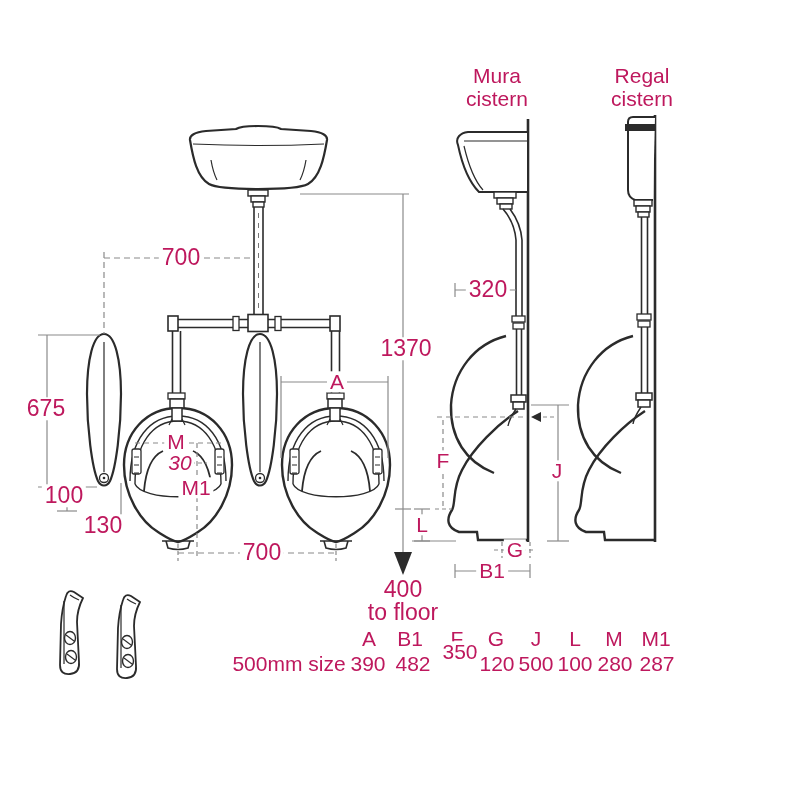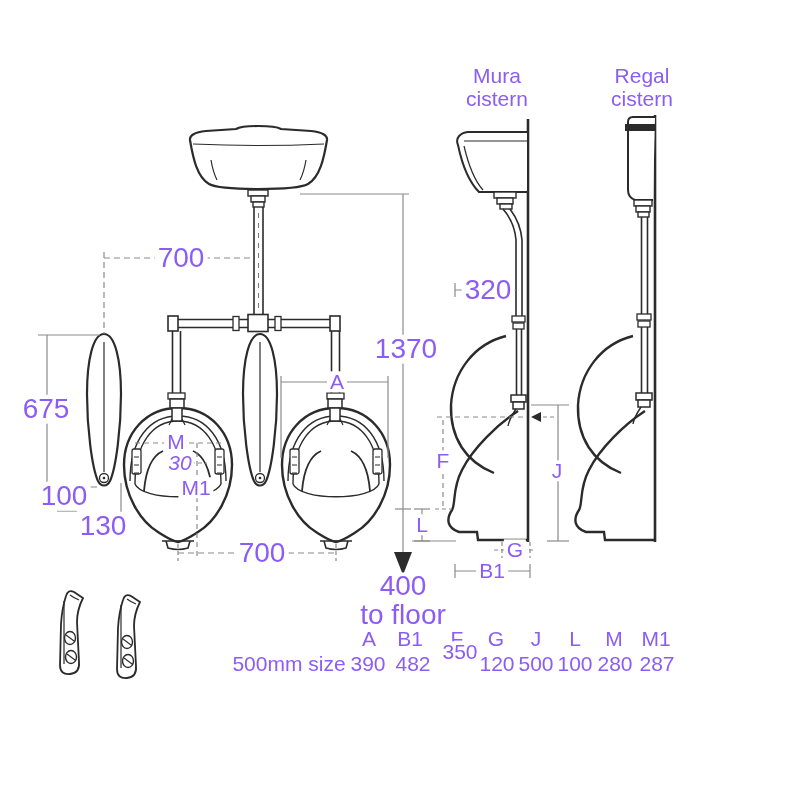--- a/index.html
+++ b/index.html
@@ -4,24 +4,24 @@
 <style>
   html,body { margin:0; padding:0; background:#ffffff; }
   #canvas {
     position:relative; width:800px; height:800px; background:#ffffff;
     font-family:"Liberation Sans", sans-serif; color:#333;
     overflow:hidden;
   }
   #drawing { position:absolute; left:0; top:0; }
   .lbl {
     position:absolute; transform:translate(-50%,-50%);
-    background:#ffffff; padding:0 3px; color:#8b5cf6;
+    background:#ffffff; padding:0 3px; color:#be185d;
     white-space:pre-line; text-align:center; line-height:1.02;
   }
-  .dim-num { font-size:28px; }
+  .dim-num { font-size:23px; }
   .dim-let { font-size:21px; }
   .view-title { font-size:21px; line-height:1.08; }
   .tbl { font-size:21px; }
   .note { font-size:19px; white-space:nowrap; }
 </style>
 </head>
 <body>
 
 <div id="canvas">
 

